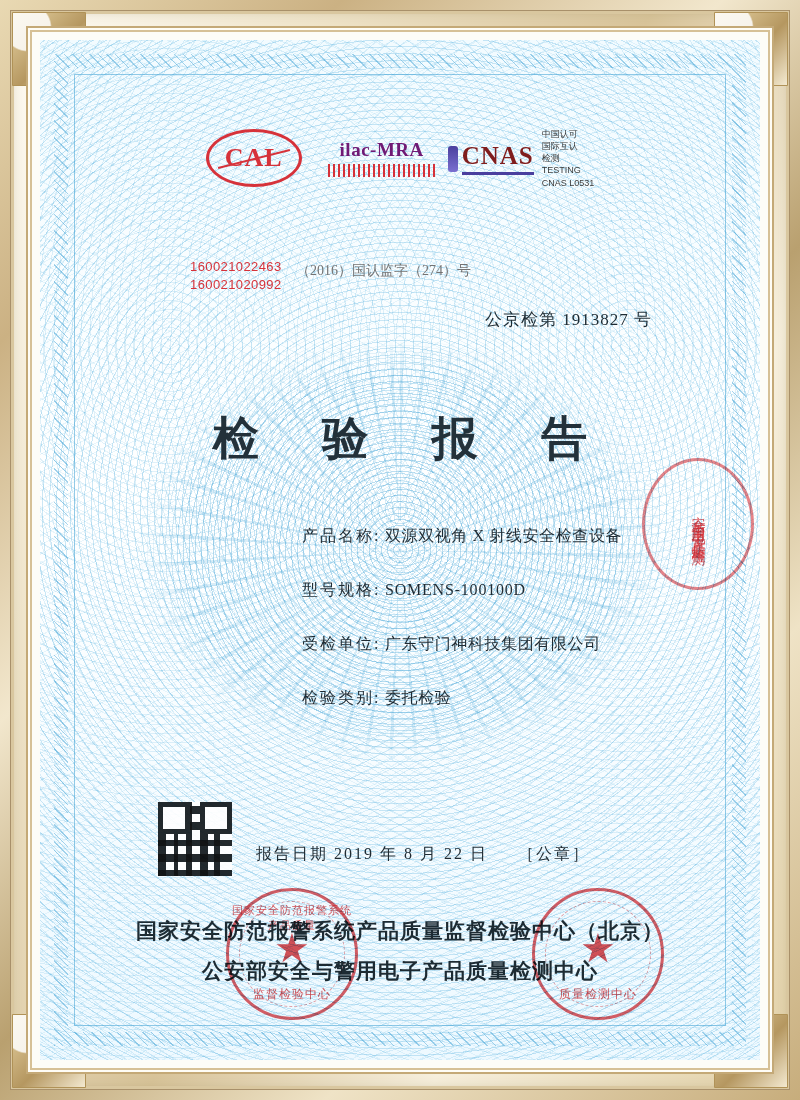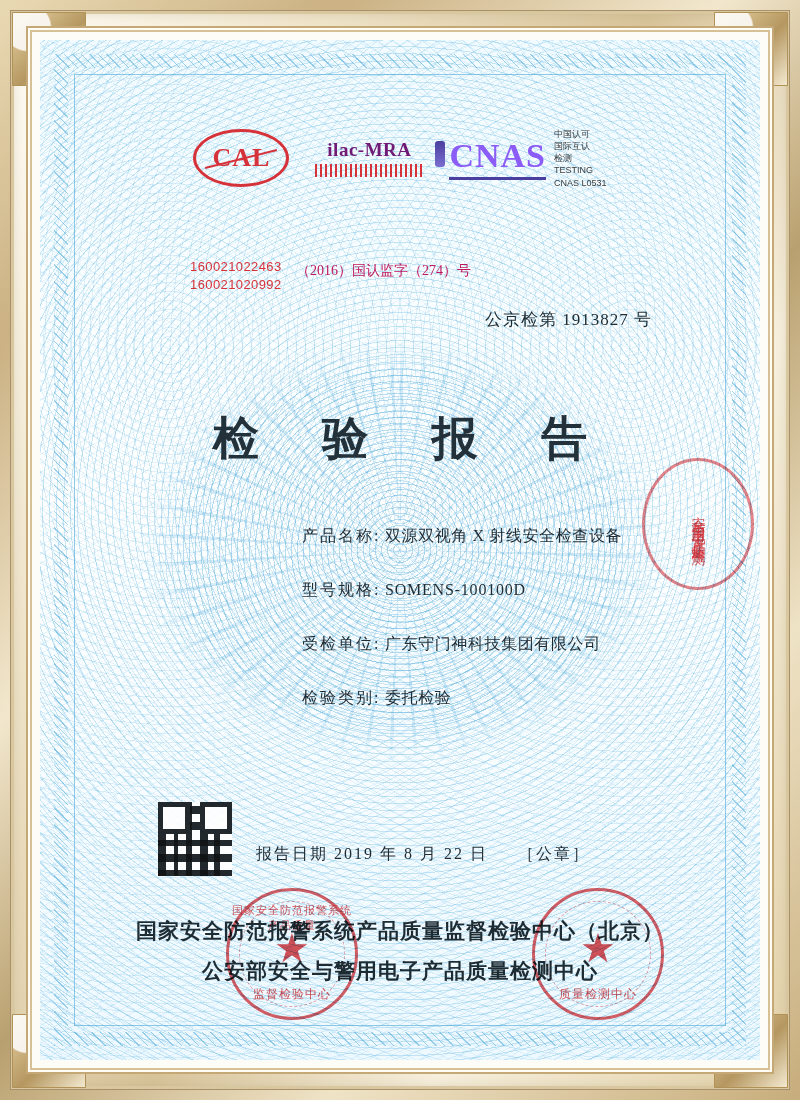--- a/index.html
+++ b/index.html
@@ -124,21 +124,21 @@
   }
   .ilac .ilac-mark {
     font-size: 19px; font-weight: bold; letter-spacing: .5px;
   }
   .ilac .ilac-bars {
     margin-top: 3px; height: 13px;
     background: repeating-linear-gradient(90deg, #d6323a 0 2px, rgba(255,255,255,0) 2px 5px);
   }
   .cnas-wrap { display: flex; align-items: center; gap: 8px; }
   .cnas {
-    color: #8b5cf6; font-size: 34px; font-weight: bold; letter-spacing: 1px;
+    color: #7f1d1d; font-size: 25px; font-weight: bold; letter-spacing: 1px;
     border-bottom: 3px solid #4a3f9e; padding-bottom: 2px;
     position: relative;
   }
   .cnas::before {
     content: ""; position: absolute; left: -14px; top: 4px;
     width: 10px; height: 26px;
     background: linear-gradient(180deg,#4a3f9e,#7a6fd0);
     border-radius: 3px;
   }
   .cnas-side {
@@ -149,21 +149,21 @@
 
   
   .cert-nums {
     position: absolute; left: 150px; top: 218px;
     color: #d6323a; font-size: 13px; line-height: 1.35;
     font-family: "Liberation Sans", sans-serif;
   }
   .cert-nums .ln { letter-spacing: .4px; }
   .cma-cert {
     position: absolute; left: 256px; top: 222px;
-    color: #be185d; font-size: 14px;
+    color: #737373; font-size: 14px;
     font-family: "Liberation Serif", serif;
   }
 
   .report-no {
     position: absolute; right: 108px; top: 268px;
     font-size: 17px; color: #1d2b33; letter-spacing: 1px;
   }
 
   
   .title {

